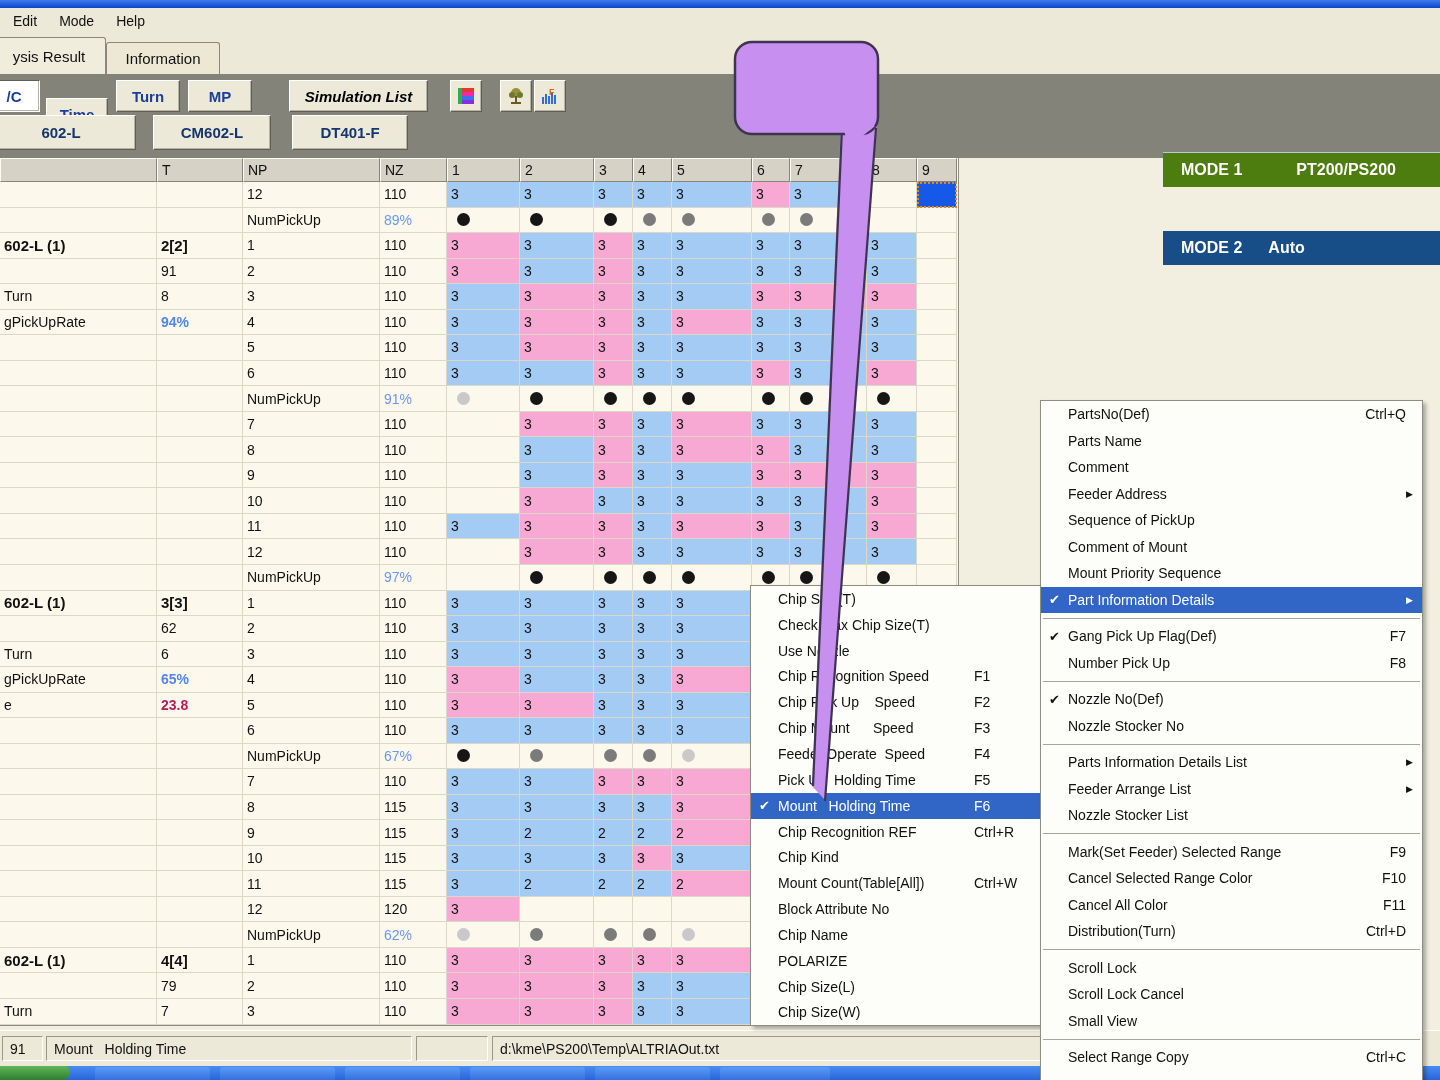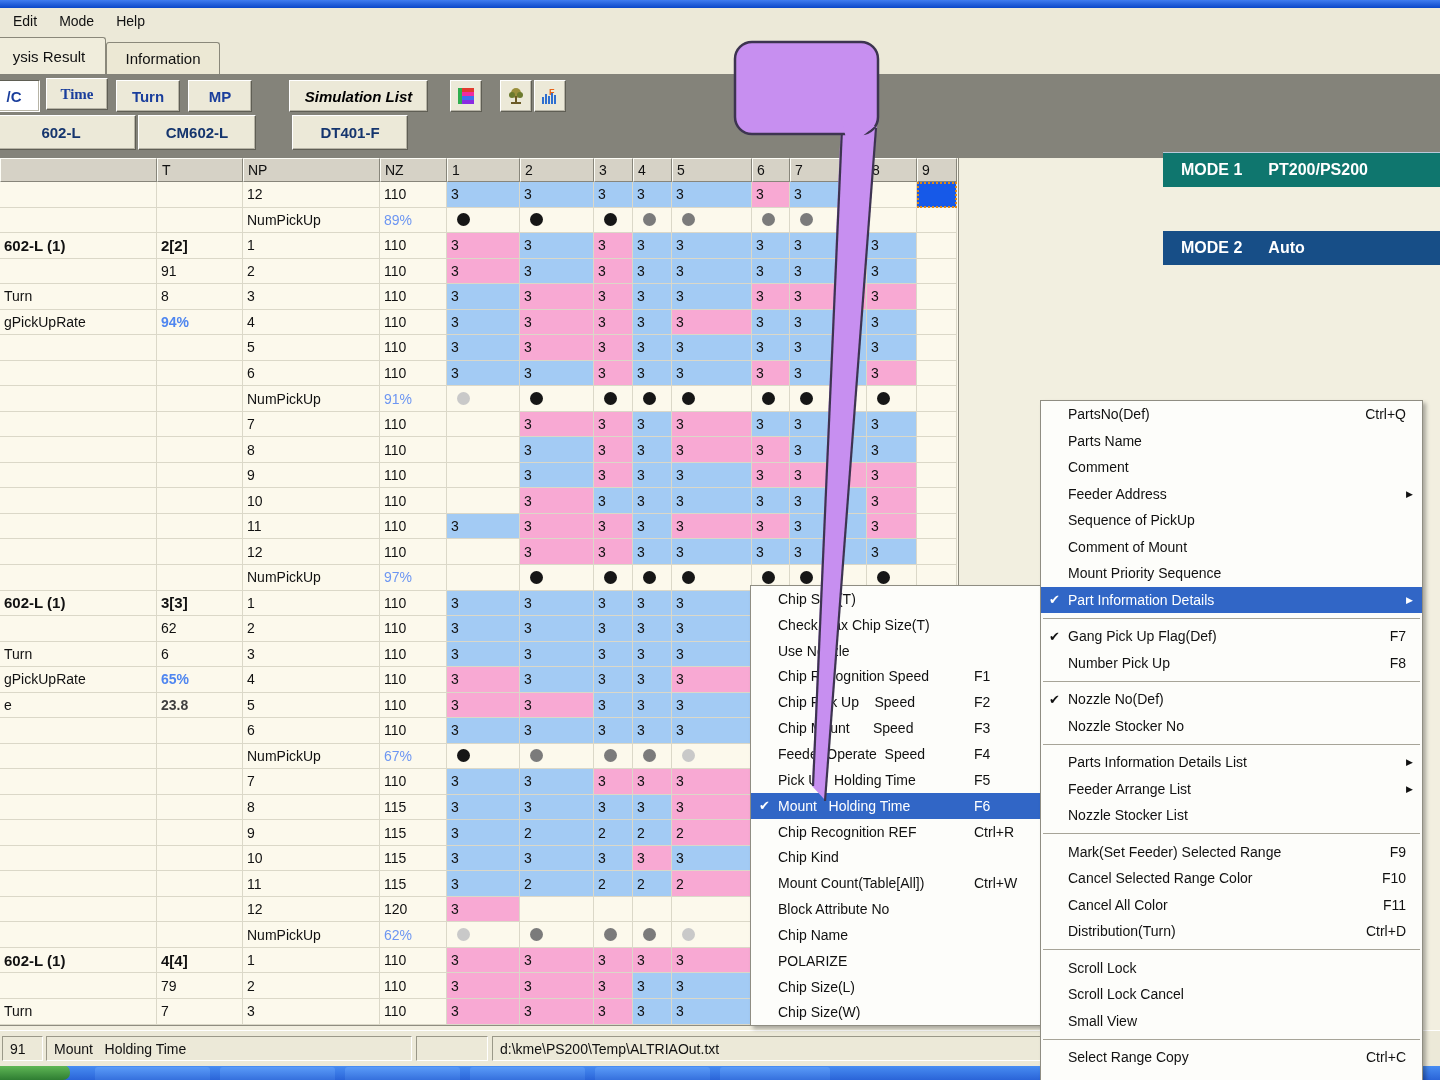--- a/index.html
+++ b/index.html
@@ -26,36 +26,36 @@
     border-color:#ffffff #5f5e54 #5f5e54 #ffffff;box-shadow:inset -1px -1px 0 #b7b4a6;
     display:flex;align-items:center;justify-content:center;
     font-weight:bold;font-size:15px;color:#1A3E9C;cursor:default;}
   .tb-btn.pressed{background:#ffffff;border-color:#5f5e54 #ffffff #ffffff #5f5e54;}
   .tb-btn.sim{color:#000;font-style:italic;font-size:15px;}
   .tb-btn.icon{width:30px;}
   .mrow{top:41px;height:33px;color:#15356E;}
   .modebar{position:absolute;left:1163px;width:277px;color:#fff;font-weight:bold;
     font-size:16px;display:flex;align-items:center;padding-left:18px;box-sizing:border-box;}
   .modebar .mv{margin-left:26px;}
-  .mode1{top:78px;height:35px;background:#0f766e;border-top:1px solid #b9c9da;}
+  .mode1{top:78px;height:35px;background:#4d7c0f;border-top:1px solid #b9c9da;gap:28px;}
   .mode2{top:121px;height:34px;background:#174E87;margin-top:36px;}
   
   .tablewrap{position:absolute;left:0;top:158px;width:958px;background:#FCF9EC;
     border-right:1px solid #8f8d80;border-bottom:1px solid #8f8d80;z-index:1;}
   .thead,.tr{display:grid;grid-template-columns:157px 86px 137px 67px 73px 74px 39px 39px 80px 38px 77px 50px 40px;}
   .th{height:24px;background:#D6D2C6;border:1px solid;border-color:#fdfdf6 #87857a #87857a #fdfdf6;
     box-sizing:border-box;font-size:14px;display:flex;align-items:center;padding-left:4px;}
   .tr{height:25.545px;box-sizing:border-box;}
   .td{border-right:1px solid #DBD8C8;border-bottom:1px solid #DBD8C8;box-sizing:border-box;
     font-size:14px;display:flex;align-items:center;padding-left:4px;overflow:hidden;
     white-space:nowrap;}
   .td.bold{font-weight:bold;font-size:15px;}
   .td.pct{color:#6D96F2;}
   .td.tpct{color:#4F86F0;font-weight:bold;}
-  .td.tpink{color:#404040;font-weight:bold;}
+  .td.tpink{color:#be185d;font-weight:bold;}
   .td.b{background:#A3CBF4;}
   .td.p{background:#F8A9D3;}
   .td.sel{background:#1659E8;outline:2px dotted #E08914;outline-offset:-2px;}
   .dot{width:13px;height:13px;border-radius:50%;margin-left:6px;flex:0 0 auto;}
   .dot.k{background:#161616;}
   .dot.g{background:#7b7b7b;}
   .dot.l{background:#c9c9c9;}
   
   .menu{position:absolute;background:#FDFDFA;border:1px solid #8f8d82;
     box-shadow:3px 3px 4px rgba(0,0,0,.3);z-index:30;font-size:14px;}
@@ -100,21 +100,21 @@
     <div class="mi">Help</div>
   </div>
 
 <div class="tabstrip">
   <div class="tab active">ysis Result</div>
   <div class="tab inactive">Information</div>
 </div>
 
 <div class="toolband">
   <div class="tb-btn pressed" style="left:-12px;top:6px;width:50px;" id="btn0">/C</div>
-  <div class="tb-btn" style="left:46px;top:4px;width:60px;font-family:Liberation Serif, serif;" id="btn1">Time</div>
+  <div class="tb-btn" style="left:46px;top:24px;width:60px;" id="btn1">Time</div>
   <div class="tb-btn" style="left:116px;top:6px;width:62px;" id="btn2">Turn</div>
   <div class="tb-btn" style="left:188px;top:6px;width:62px;" id="btn3">MP</div>
   <div class="tb-btn sim" style="left:289px;top:6px;width:137px;">Simulation List</div>
 
   <div class="tb-btn icon" style="left:450px;top:6px;">
     <svg width="18" height="18" viewBox="0 0 18 18">
       <rect x="1" y="1" width="4" height="16" fill="#2fae4f"></rect>
       <rect x="5" y="1" width="12" height="4" fill="#e23a2e"></rect>
       <rect x="5" y="5" width="12" height="4" fill="#f02ba0"></rect>
       <rect x="5" y="9" width="12" height="4" fill="#3f6ef0"></rect>
@@ -135,21 +135,21 @@
       <rect x="1" y="10" width="2" height="7" fill="#2f6fd0"></rect>
       <rect x="4" y="7" width="2" height="10" fill="#2f6fd0"></rect>
       <rect x="7" y="9" width="2" height="8" fill="#2f6fd0"></rect>
       <rect x="10" y="6" width="2" height="11" fill="#2f6fd0"></rect>
       <rect x="13" y="8" width="2" height="9" fill="#2f6fd0"></rect>
       <text x="8" y="8" font-size="9" font-weight="bold" fill="#e8651a" font-family="Liberation Sans, sans-serif">F</text>
     </svg>
   </div>
 
   <div class="tb-btn mrow" style="left:-14px;width:148px;" id="mtab0">602-L</div>
-  <div class="tb-btn mrow" style="left:138px;width:116px;" id="mtab1">CM602-L</div>
+  <div class="tb-btn mrow" style="left:153px;width:116px;" id="mtab1">CM602-L</div>
   <div class="tb-btn mrow" style="left:292px;width:114px;" id="mtab2">DT401-F</div>
 
   <div class="modebar mode1">
     <span>MODE 1</span>
     <span class="mv">PT200/PS200</span>
   </div>
   <div class="modebar mode2">
     <span>MODE 2</span>
     <span class="mv">Auto</span>
   </div>

